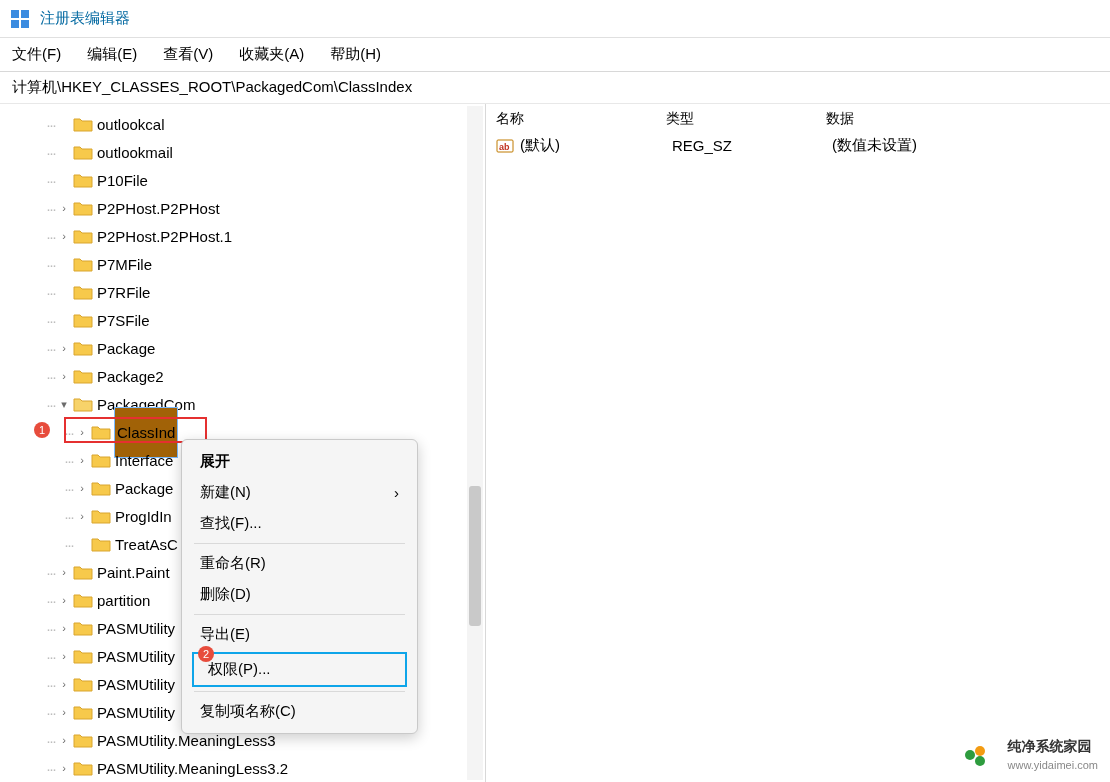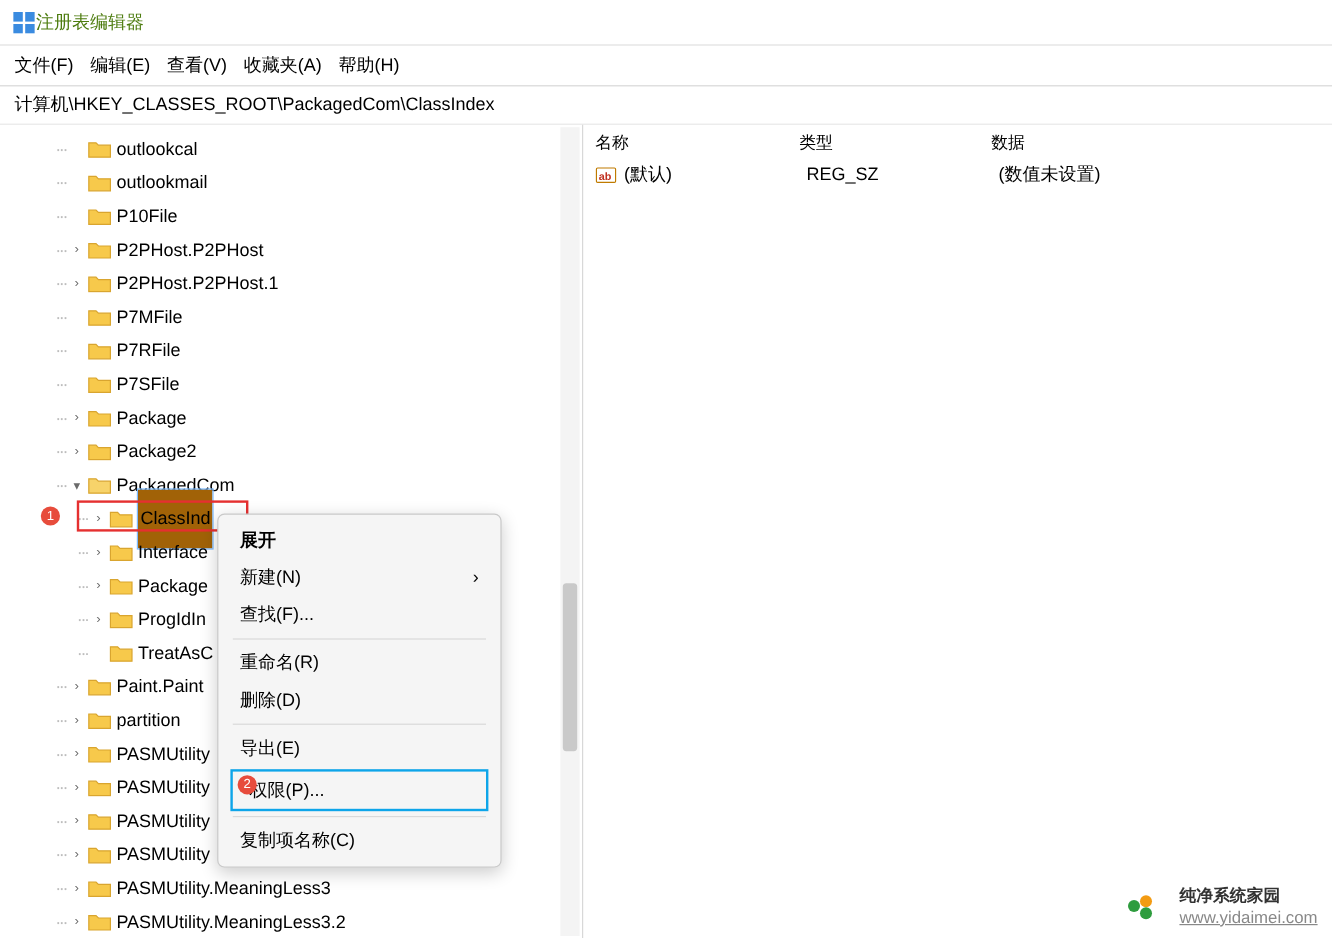--- a/index.html
+++ b/index.html
@@ -1,22 +1,22 @@
 <!DOCTYPE html>
 <html><head>
 <meta charset="utf-8">
 <style>
   * { margin: 0; padding: 0; box-sizing: border-box; font-family: "Microsoft YaHei", "Segoe UI", sans-serif; }
   body { width: 1110px; height: 782px; background: #fff; overflow: hidden; position: relative; }
 
   .title-bar { height: 38px; display: flex; align-items: center; padding-left: 10px; border-bottom: 1px solid #e0e0e0; }
   .app-icon { width: 20px; height: 20px; display:inline-flex; align-items:center; justify-content:center; }
-  .app-title { font-size: 15px; color: #4d7c0f; }
-
-  .menu-bar { height: 34px; display: flex; align-items: center; padding-left: 12px; gap: 14px; border-bottom: 1px solid #d8d8d8; font-size: 15px; }
+  .app-title { font-size: 15px; margin-left: 10px; color: #0369a1; }
+
+  .menu-bar { height: 34px; display: flex; align-items: center; padding-left: 12px; gap: 26px; border-bottom: 1px solid #d8d8d8; font-size: 15px; }
   .menu-item { cursor: default; }
 
   .addr-bar { height: 32px; display: flex; align-items: center; padding-left: 12px; font-size: 15px; border-bottom: 1px solid #e8e8e8; }
 
   .content { display: flex; height: calc(100% - 104px); }
   .tree-panel { width: 486px; border-right: 1px solid #d8d8d8; overflow: hidden; padding-top: 6px; position: relative; }
   .right-panel { flex: 1; padding-top: 6px; }
 
   .tree { font-size: 15px; color:#000; }
   .node { display:flex; align-items:center; height:28px; position:relative; }
@@ -26,38 +26,38 @@
   .dots { color:#bdbdbd; letter-spacing:-2px; margin-right:2px; }
   .indent1 { padding-left: 46px; }
   .indent2 { padding-left: 64px; }
   .node.sel .label { background:#a16207; outline:1px solid #7abaff; padding:16px 2px; }
   .label { white-space:nowrap; overflow:hidden; text-overflow:ellipsis; max-width:300px; }
 
   .badge { width:16px; height:16px; border-radius:50%; background:#e74c3c; color:#fff; font-size:11px; display:inline-flex; align-items:center; justify-content:center; position:absolute; }
 
   .sel-box { position:absolute; border:2px solid #e53030; }
 
-  .ctx-menu { position:absolute; left:181px; top:428px; width:237px; background:#f5f5f5; border:1px solid #c9c9c9; border-radius:6px; box-shadow:0 4px 14px rgba(0,0,0,.2); padding:6px 4px; font-size:15px; z-index:100; }
+  .ctx-menu { position:absolute; left:181px; top:439px; width:237px; background:#f5f5f5; border:1px solid #c9c9c9; border-radius:6px; box-shadow:0 4px 14px rgba(0,0,0,.2); padding:6px 4px; font-size:15px; z-index:100; }
   .ctx-item { padding:6px 14px; display:flex; align-items:center; justify-content:space-between; cursor:default; }
   .ctx-item.bold { font-weight:bold; }
   .ctx-sep { height:1px; background:#d9d9d9; margin:4px 8px; }
   .ctx-hl { border:2px solid #0ea5e9; margin:2px 6px; }
 
   .list-head { display:flex; font-size:14px; padding:0 10px 4px 10px; color:#000; }
   .col-name { width:170px; }
   .col-type { width:160px; }
   .col-data { flex:1; }
   .list-row { display:flex; align-items:center; font-size:15px; padding:4px 10px; }
   .val-icon { width:18px; height:18px; margin-right:6px; display:inline-block; }
 
   .scrollbar { position:absolute; right:2px; top:2px; width:16px; height:calc(100% - 4px); background:#f4f4f4; }
   .scroll-thumb { position:absolute; left:2px; width:12px; background:#c9c9c9; border-radius:3px; }
 
   .watermark { position:absolute; right:12px; bottom:10px; display:flex; align-items:center; gap:18px; font-size:14px; color:#333; }
-  .watermark .sub { font-size:14px; color:#888;text-decoration:underline; }
+  .watermark .sub { font-size:11px; color:#888; }
   .wm-icon { width:28px; height:28px; }
 </style>
 </head>
 <body>
 
 <div class="title-bar">
   <span class="app-icon">
     <svg width="18" height="18" viewBox="0 0 18 18">
         <rect x="0" y="0" width="8" height="8" fill="#3a8be0"></rect>
         <rect x="10" y="0" width="8" height="8" fill="#3a8be0"></rect>

